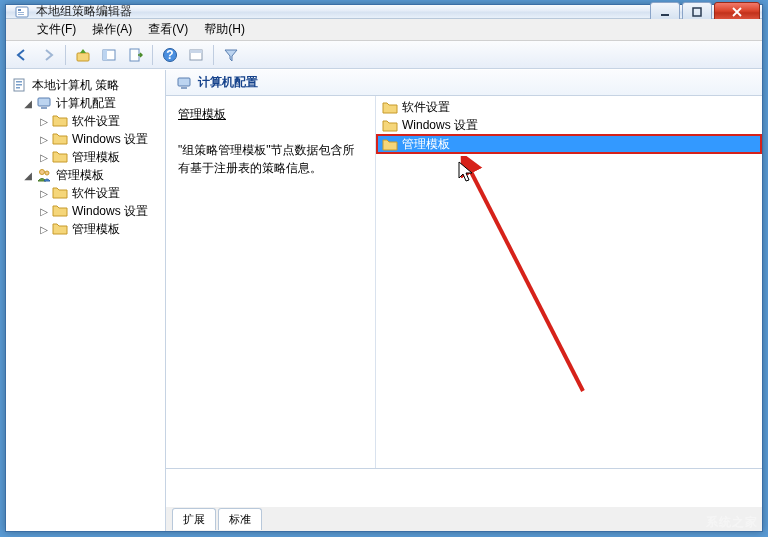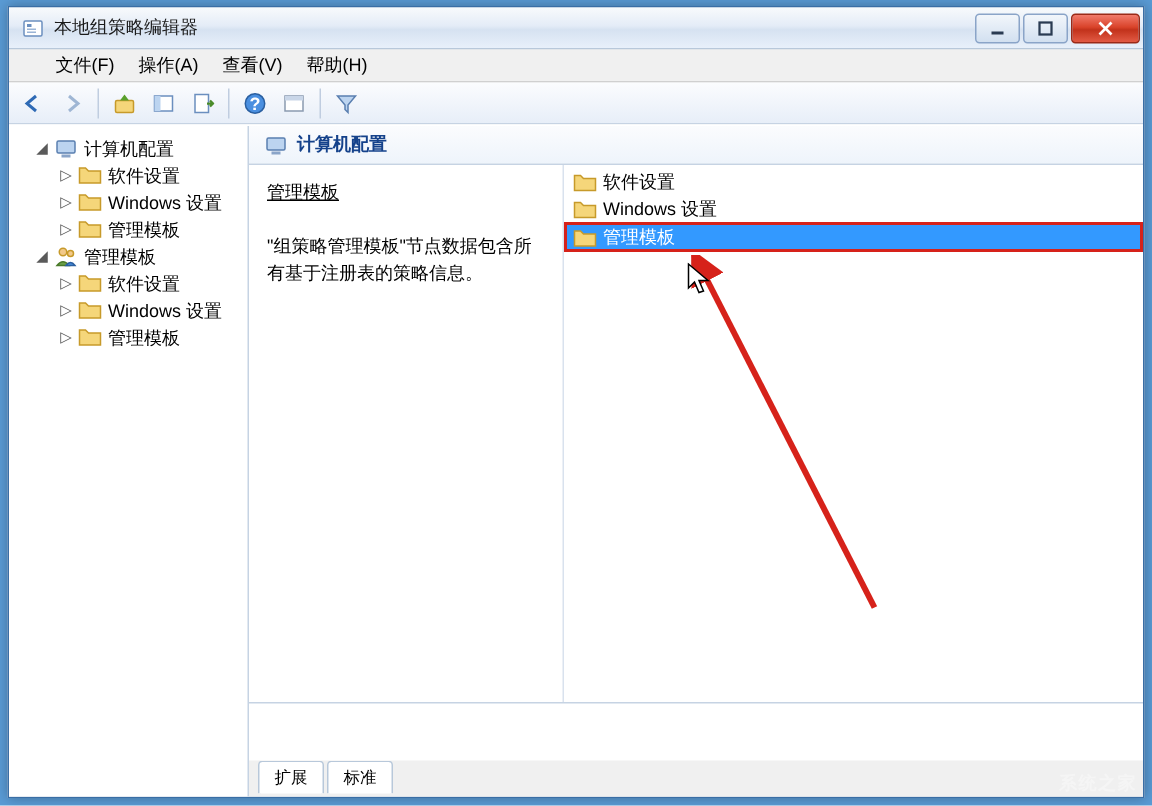--- a/index.html
+++ b/index.html
@@ -1,20 +1,20 @@
 <!DOCTYPE html>
 <html><head>
 <meta charset="utf-8">
 <style>
 * { box-sizing: border-box; margin: 0; padding: 0; font-family: "Microsoft YaHei", "Segoe UI", Tahoma, sans-serif; font-size: 12px; }
 body { background: #5a9bd5; width: 768px; height: 537px; overflow: hidden; position: relative; }
 
 .window { position: absolute; left: 5px; top: 4px; width: 758px; height: 528px; background: #f0f0f0; border: 1px solid #3a6ea5; box-shadow: 0 0 8px rgba(0,0,0,.3); display: flex; flex-direction: column; }
 
-.titlebar { height: 28px; background: linear-gradient(#f8fafc,#e4ecf7 45%,#d6e2f1 55%,#e8f0fa); border-bottom: 1px solid #b8c8da; display: flex; align-items: center; padding: 0 2px 0 8px; }
+.titlebar { height: 14px; background: linear-gradient(#f8fafc,#e4ecf7 45%,#d6e2f1 55%,#e8f0fa); border-bottom: 1px solid #b8c8da; display: flex; align-items: center; padding: 0 2px 0 8px; }
 .titlebar .icon { width: 16px; height: 16px; margin-right: 6px; }
 .titlebar .title { flex: 1; color: #1a1a1a; }
 .titlebar .ctl { width: 30px; height: 20px; margin-left: 2px; border: 1px solid #8aa4c8; border-radius: 3px; display: flex; align-items: center; justify-content: center; background: linear-gradient(#f2f6fb,#d2e0f0); cursor: pointer; }
 .titlebar .ctl.close { width: 46px; background: linear-gradient(#f17a6b,#d9432a 45%,#c2321b 55%,#e25a44); border-color: #9a2a18; color:#fff; }
 .titlebar .ctl svg { display:block; }
 
 .menubar { height: 22px; background: #f0f0f0; border-bottom: 1px solid #d0d0d0; display: flex; align-items: center; padding-left: 23px; }
 .menubar .mitem { padding: 2px 8px; cursor: pointer; }
 
 .toolbar { height: 28px; background: linear-gradient(#fbfcfe,#e7eef8); border-bottom: 1px solid #c6d3e3; display: flex; align-items: center; padding: 0 4px; gap: 2px; }
@@ -42,21 +42,21 @@
 .desc-pane .dl { margin-bottom: 4px; }
 .desc-pane .db { line-height: 1.5; }
 
 .list-pane { flex: 1; display: flex; flex-direction: column; }
 .list-head { height: 22px; border-bottom: 1px solid #d9e2ee; display: flex; align-items: center; padding-left: 8px; background: linear-gradient(#fdfdfe,#f0f4fa); }
 .list-body { flex: 1; padding-top: 2px; position: relative; }
 .list-row { height: 18px; display: flex; align-items: center; padding-left: 6px; cursor: pointer; }
 .list-row .ficon { width: 16px; height: 14px; margin-right: 4px; flex-shrink: 0; }
 .list-row.selected { background: #3399ff; color: #fff; border: 2px solid #d6221a; box-sizing: content-box; padding-left: 4px; height: 16px; }
 
-.tabs-row { height: 24px; display: flex; align-items: flex-start; padding-left: 6px; background: #f0f0f0; margin-top: 38px; }
+.tabs-row { height: 24px; display: flex; align-items: center; padding-left: 6px; background: #f0f0f0; margin-top: 38px; }
 .tabs-row .tab { padding: 3px 10px; border: 1px solid #b8c8da; border-bottom: none; background: #fff; margin-right: 2px; border-radius: 3px 3px 0 0; cursor: pointer; font-size: 11px; }
 
 .arrow-overlay { position: absolute; pointer-events: none; }
 
 .watermark { position: absolute; right: 10px; bottom: 6px; color: rgba(255,255,255,.35); font-size: 18px; font-weight: bold; letter-spacing: 1px; pointer-events: none; }
 </style>
 </head>
 <body>
 
 <div class="window">
@@ -142,20 +142,29 @@
     <span class="tbtn">
         <svg width="16" height="16" viewBox="0 0 16 16">
           <path d="M2 3 L14 3 L9 9 L9 14 L7 12 L7 9 Z" fill="#bcd4f0" stroke="#5a7fb0"></path>
         </svg>
       </span>
   </div>
 
   <div class="body">
 
     <div class="tree-pane">
+      <div class="node">
+        <span class="ticon"><svg width="16" height="16" viewBox="0 0 16 16">
+              <rect x="2" y="2" width="10" height="12" fill="#fff" stroke="#7a8fa8"></rect>
+              <rect x="4" y="4" width="6" height="1.5" fill="#7a9fc9"></rect>
+              <rect x="4" y="7" width="6" height="1.5" fill="#7a9fc9"></rect>
+              <rect x="4" y="10" width="4" height="1.5" fill="#7a9fc9"></rect>
+            </svg></span>
+        <span>本地计算机 策略</span>
+      </div>
       <div class="node indent1">
         <span class="exp">◢</span>
         <span class="ticon"><svg width="16" height="16" viewBox="0 0 16 16">
               <rect x="2" y="3" width="12" height="8" rx="1" fill="#bcd4f0" stroke="#5a7fb0"></rect>
               <rect x="5" y="12" width="6" height="2" fill="#8aa4c8"></rect>
             </svg></span>
         <span>计算机配置</span>
       </div>
       <div class="node indent2">
         <span class="exp">▷</span>

